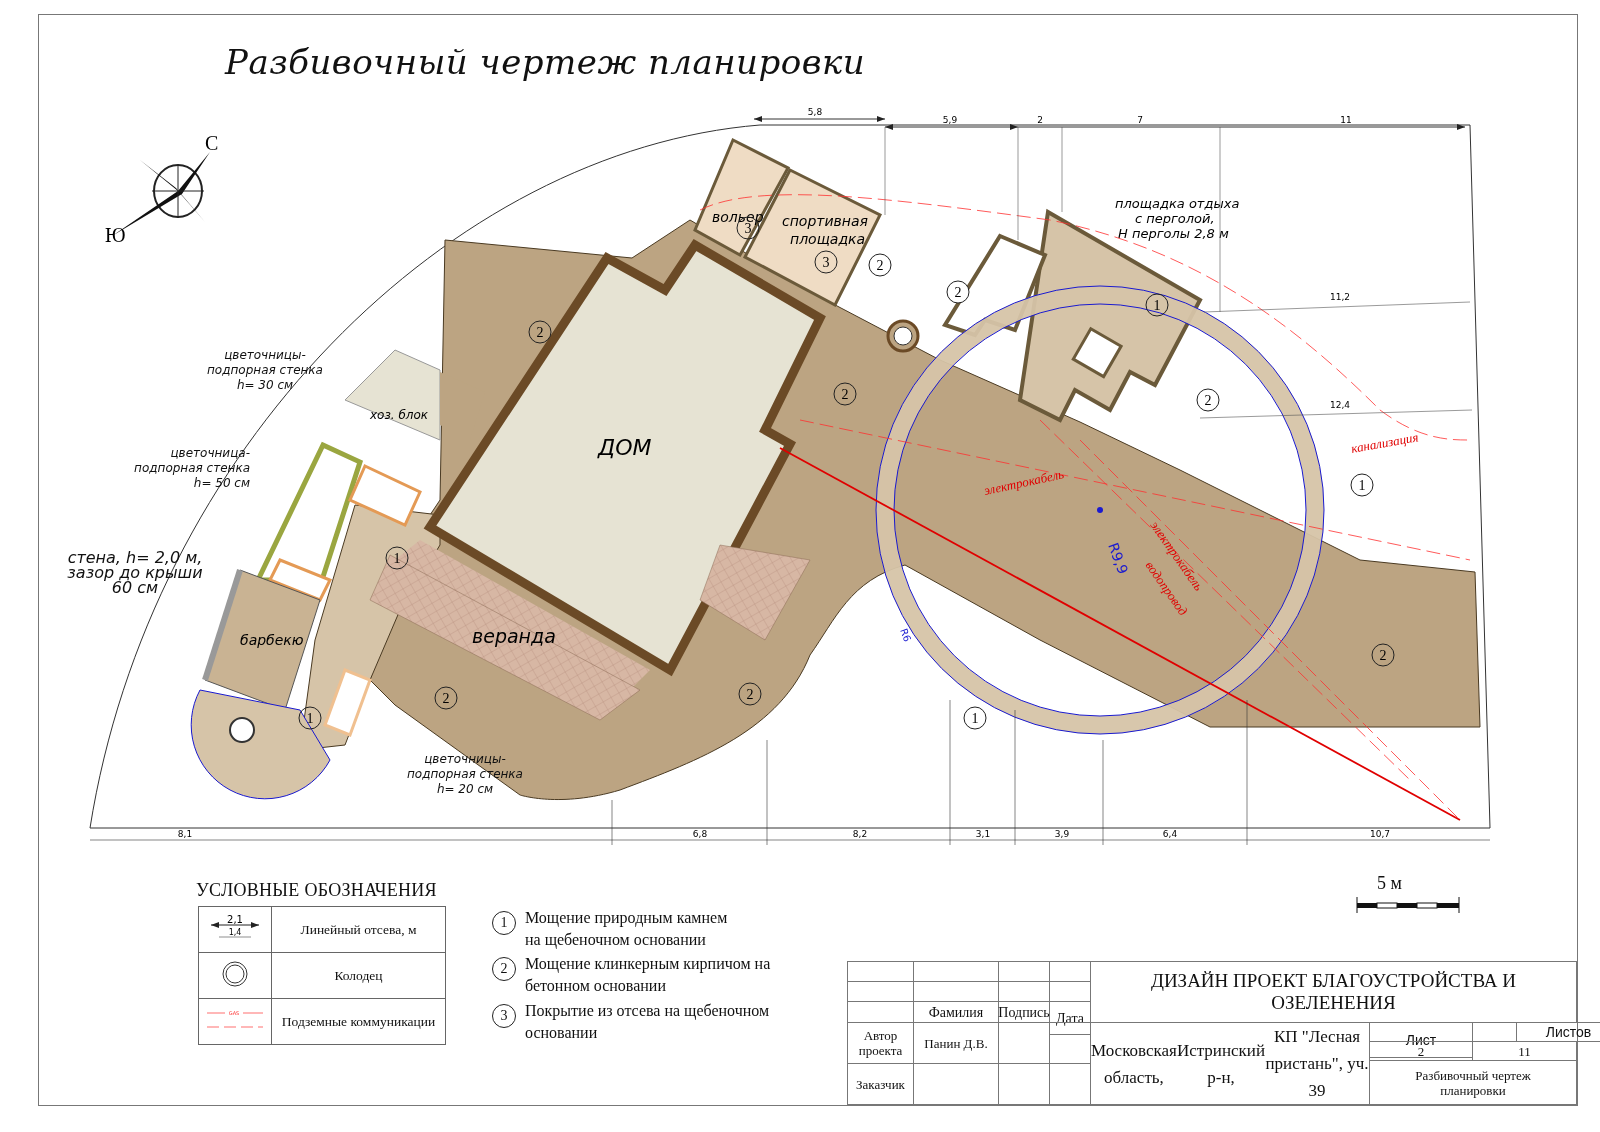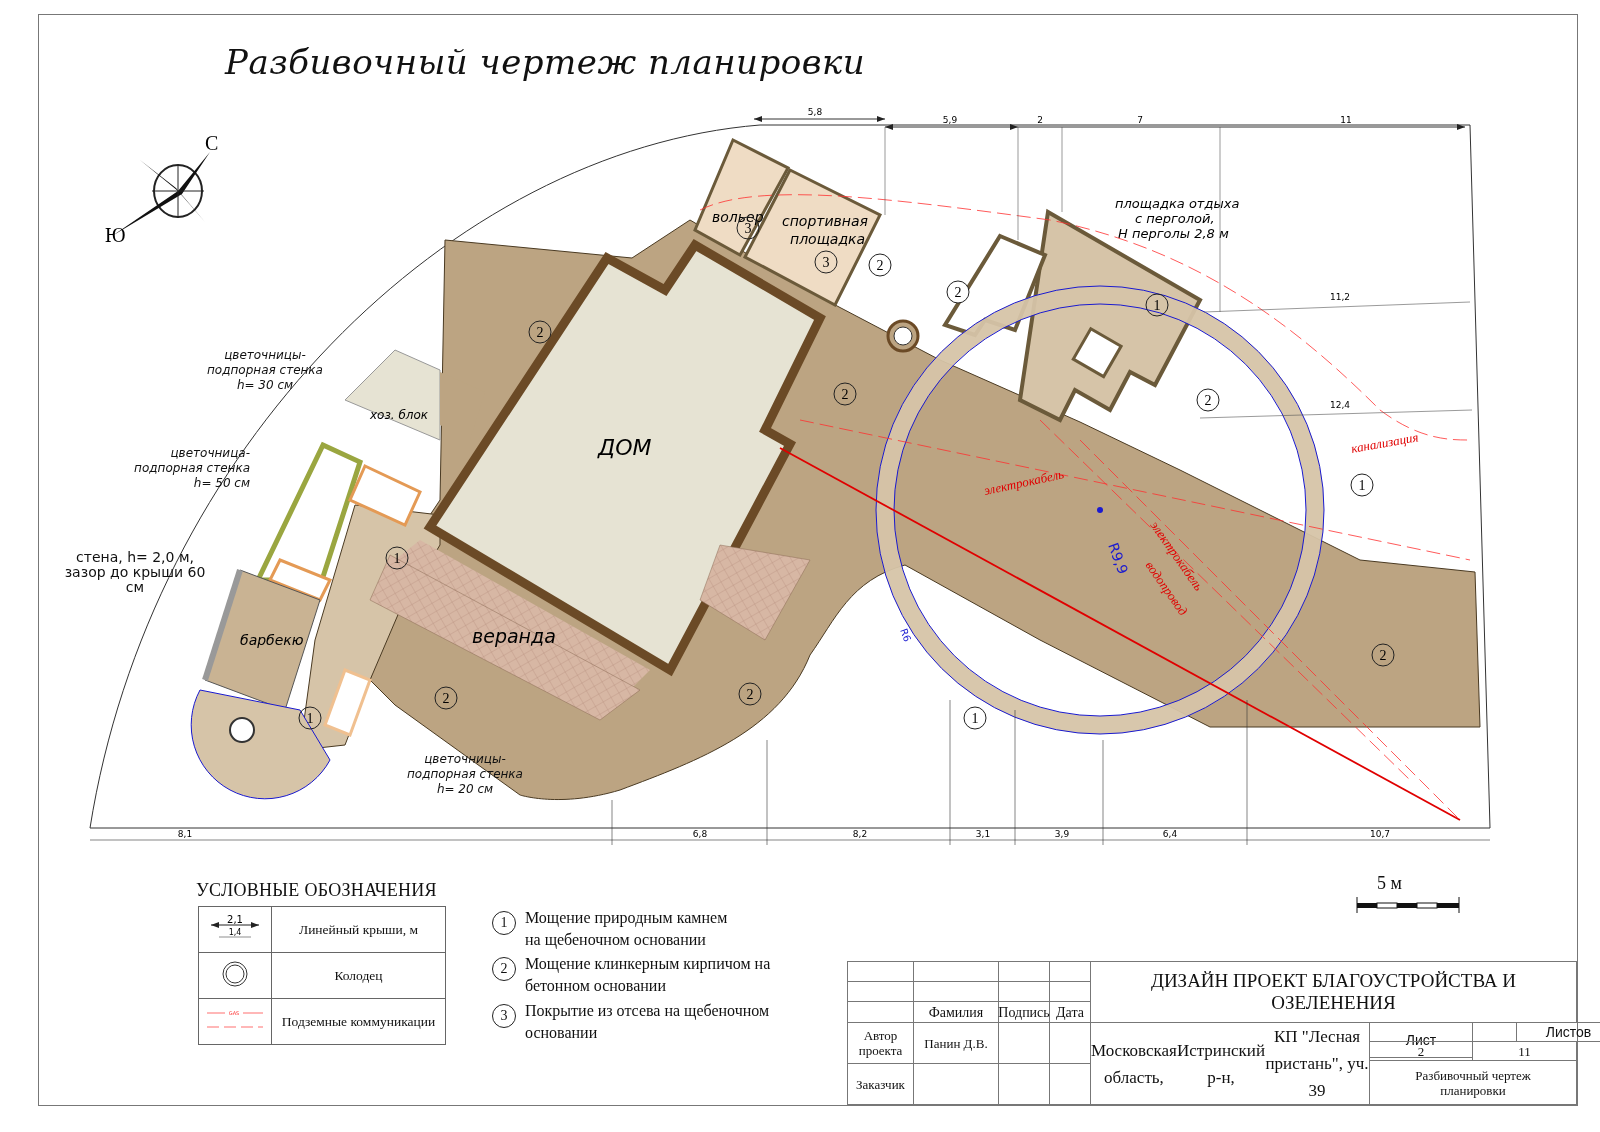--- a/index.html
+++ b/index.html
@@ -195,21 +195,21 @@
 <div style="position:absolute;left:195px;top:348px;font-family:'DejaVu Sans',sans-serif;font-style:italic;font-size:12px;line-height:15px;text-align:center;width:140px;">
   <div>цветочницы-</div>
   <div>подпорная стенка</div>
   <div>h= 30 см</div>
 </div>
 <div style="position:absolute;left:110px;top:446px;font-family:'DejaVu Sans',sans-serif;font-style:italic;font-size:12px;line-height:15px;text-align:right;width:140px;">
   <div>цветочница-</div>
   <div>подпорная стенка</div>
   <div>h= 50 см</div>
 </div>
-<div style="position:absolute;left:55px;top:550px;font-family:'DejaVu Sans',sans-serif;font-size:14px;line-height:15px;text-align:center;width:160px;">
+<div style="position:absolute;left:55px;top:550px;font-family:'DejaVu Sans',sans-serif;font-style:italic;font-size:16px;line-height:15px;text-align:center;width:160px;">
   <div>стена, h= 2,0 м,</div>
   <div>зазор до крыши 60 см</div>
 </div>
 <div style="position:absolute;left:395px;top:752px;font-family:'DejaVu Sans',sans-serif;font-style:italic;font-size:12px;line-height:15px;text-align:center;width:140px;">
   <div>цветочницы-</div>
   <div>подпорная стенка</div>
   <div>h= 20 см</div>
 </div>
 
 <div class="legend-title">УСЛОВНЫЕ ОБОЗНАЧЕНИЯ</div>
@@ -217,21 +217,21 @@
   <tbody>
       <tr>
     <td class="sym">
       <svg width="60" height="30">
             <line x1="6" y1="12" x2="54" y2="12" stroke="#222" marker-start="url(#arr)" marker-end="url(#arr)"></line>
             <text x="30" y="10" font-size="10" text-anchor="middle" font-family="DejaVu Sans, sans-serif">2,1</text>
             <line x1="14" y1="24" x2="46" y2="24" stroke="#444" stroke-width="0.6"></line>
             <text x="30" y="22" font-size="8" text-anchor="middle" font-family="DejaVu Sans, sans-serif">1,4</text>
           </svg>
     </td>
-    <td>Линейный крыши, м</td>
+    <td>Линейный отсева, м</td>
   </tr>
   <tr>
     <td class="sym">
       <svg width="60" height="30">
             <circle cx="30" cy="15" r="12" fill="none" stroke="#333"></circle>
             <circle cx="30" cy="15" r="9" fill="none" stroke="#333"></circle>
           </svg>
     </td>
     <td>Колодец</td>
   </tr>
@@ -283,21 +283,21 @@
   <div class="cell" style="left:66px;top:0;width:86px;height:21px;"></div>
   <div class="cell" style="left:151px;top:0;width:52px;height:21px;"></div>
   <div class="cell" style="left:202px;top:0;width:42px;height:21px;"></div>
   <div class="cell" style="left:0;top:20px;width:67px;height:21px;"></div>
   <div class="cell" style="left:66px;top:20px;width:86px;height:21px;"></div>
   <div class="cell" style="left:151px;top:20px;width:52px;height:21px;"></div>
   <div class="cell" style="left:202px;top:20px;width:42px;height:21px;"></div>
   <div class="cell" style="left:0;top:40px;width:67px;height:22px;"></div>
   <div class="cell" style="left:66px;top:40px;width:86px;height:22px;font-size:14px;">Фамилия</div>
   <div class="cell" style="left:151px;top:40px;width:52px;height:22px;font-size:14px;">Подпись</div>
-  <div class="cell" style="left:202px;top:40px;width:42px;height:22px;font-size:14px;">Дата</div>
+  <div class="cell" style="left:202px;top:40px;width:42px;height:34px;font-size:14px;">Дата</div>
   <div class="cell" style="left:0;top:61px;width:67px;height:42px;">Автор проекта</div>
   <div class="cell" style="left:66px;top:61px;width:86px;height:42px;">Панин Д.В.</div>
   <div class="cell" style="left:151px;top:61px;width:52px;height:42px;"></div>
   <div class="cell" style="left:202px;top:61px;width:42px;height:42px;"></div>
   <div class="cell" style="left:0;top:102px;width:67px;height:42px;">Заказчик</div>
   <div class="cell" style="left:66px;top:102px;width:86px;height:42px;"></div>
   <div class="cell" style="left:151px;top:102px;width:52px;height:42px;"></div>
   <div class="cell" style="left:202px;top:102px;width:42px;height:42px;"></div>
   <div class="cell" style="left:243px;top:0;width:487px;height:62px;font-size:19px;line-height:22px;padding:0 24px;">ДИЗАЙН ПРОЕКТ БЛАГОУСТРОЙСТВА И ОЗЕЛЕНЕНИЯ</div>
   <div class="cell" style="left:243px;top:61px;width:280px;height:83px;flex-direction:row;font-size:17px;line-height:27px;">

